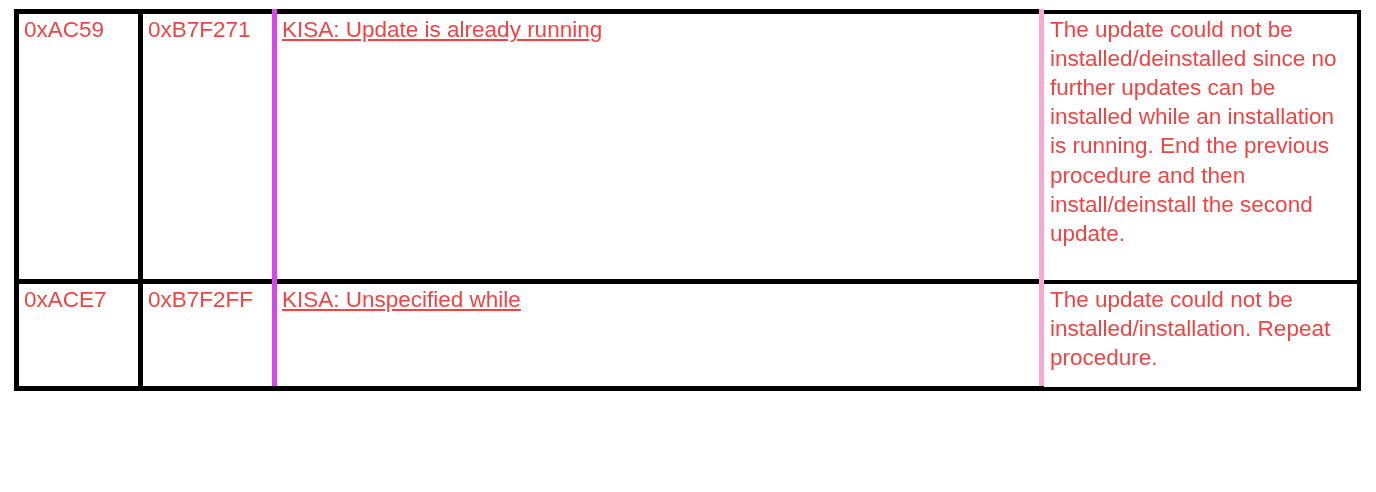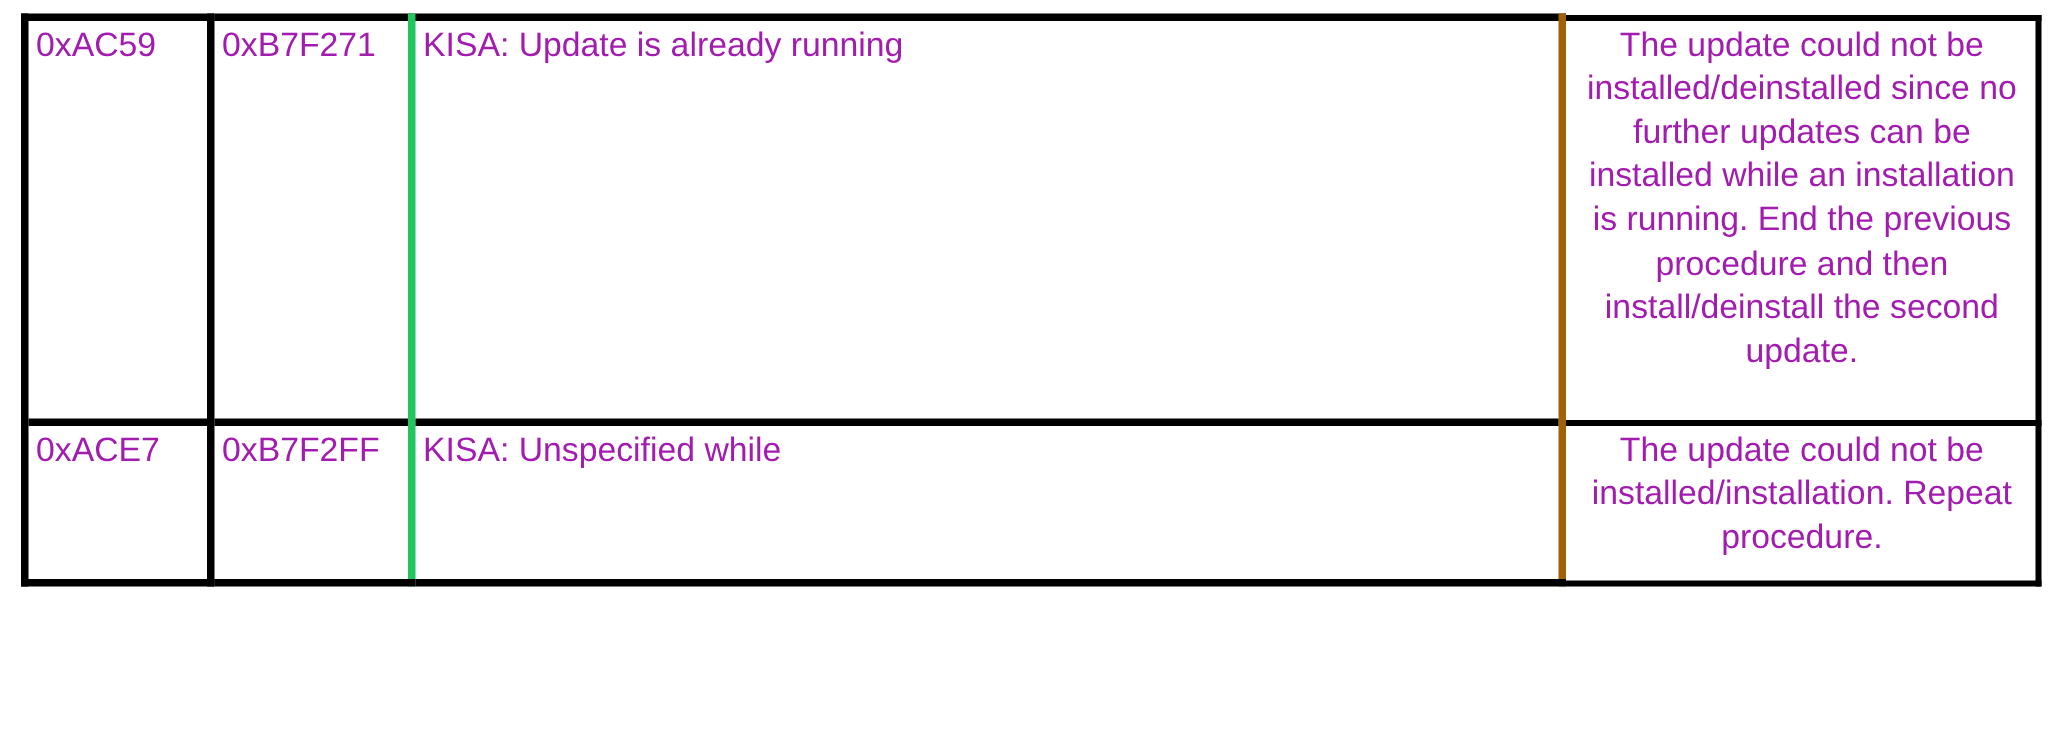--- a/index.html
+++ b/index.html
@@ -30,43 +30,44 @@
     width: 1342px;
     background: #ffffff;
   }
 
   table.error-table td {
     vertical-align: top;
     padding: 1px 4px 2px 5px;
     font-size: 22.5px;
     line-height: 29.2px;
     font-family: "Liberation Sans", sans-serif;
-    color: #a21caf;
+    color: #ef4444;
     background: #ffffff;
     word-wrap: break-word;
     overflow-wrap: break-word;
     white-space: normal;
   }
 
   
   .col-code-a  { width: 124px; }
   .col-code-b  { width: 134px; }
   .col-message { width: 767px; }
   .col-remedy  { width: 317px; }
 
   
   table.error-table td.cell-code-a {
     border-left: 5px solid #000;
     border-right: 5px solid #000;
   }
   table.error-table td.cell-code-b {
-    border-right: 5px solid #22c55e;
+    border-right: 5px solid #d946ef;
   }
   table.error-table td.cell-message {
-    border-right: 5px solid #a16207;
+    border-right: 5px solid #f9a8d4;
+    text-decoration: underline;
   }
   table.error-table td.cell-remedy {
     border-right: 5px solid #000;
     border-left: 0;
   }
 
   table.error-table tr.data-row > td {
     border-top: 5px solid #000;
   }
   table.error-table tr.data-row:first-child > td {
@@ -78,21 +79,20 @@
   }
 
   
   table.error-table tr.data-row > td.cell-remedy {
     border-top: 4px solid #000;
     border-bottom: 4px solid #000;
     border-left: 4px solid #000;
     border-right: 4px solid #000;
     padding-left: 6px;
     padding-top: 0px;
-    text-align: center;
   }
 
   
   tr.row-0 td { height: 262px; }
   tr.row-1 td { height: 88px; }
   tr.row-2 td { height: 99px; }
 
   td .cell-text {
     display: block;
   }

